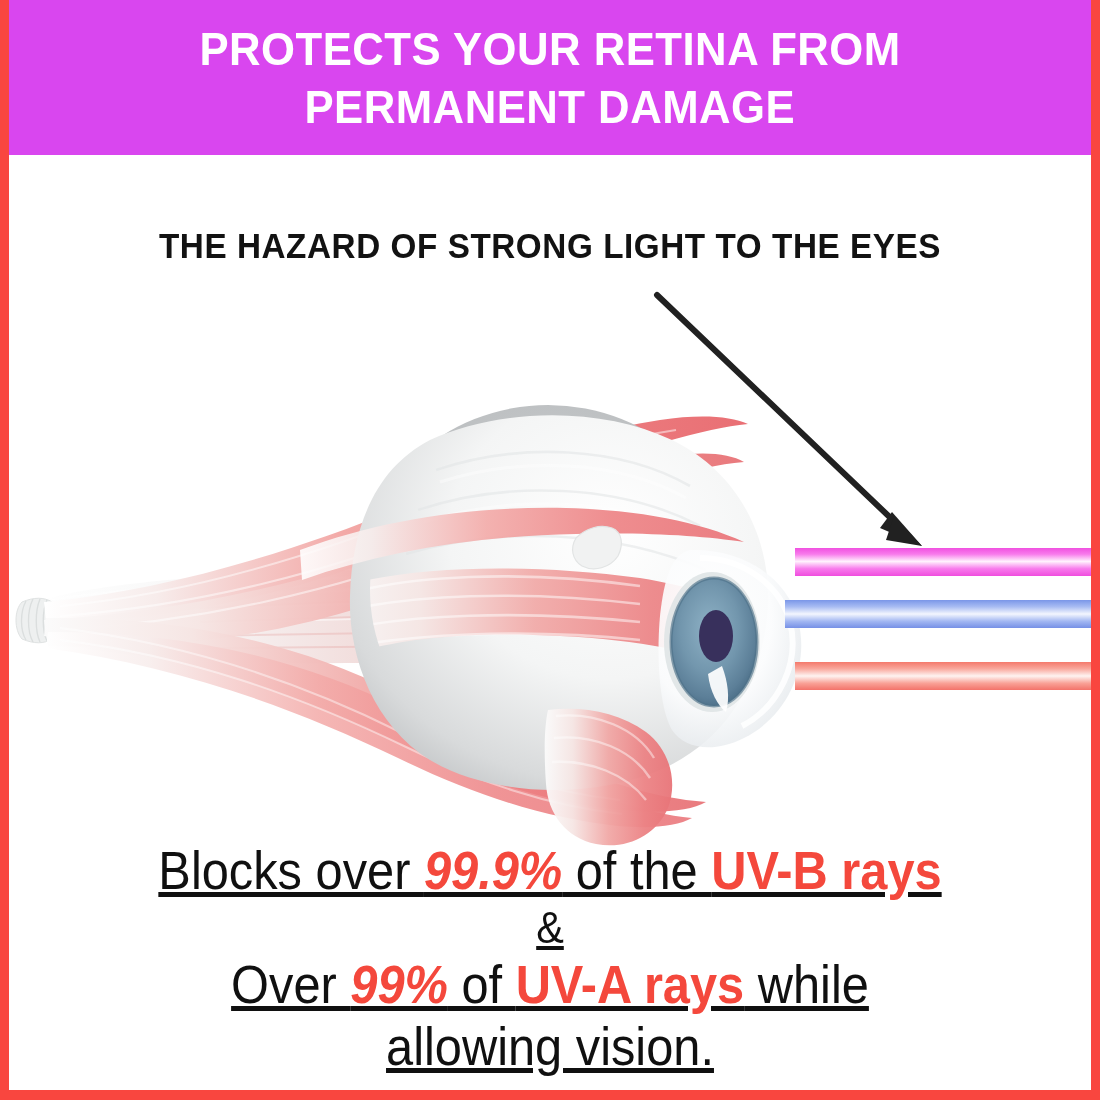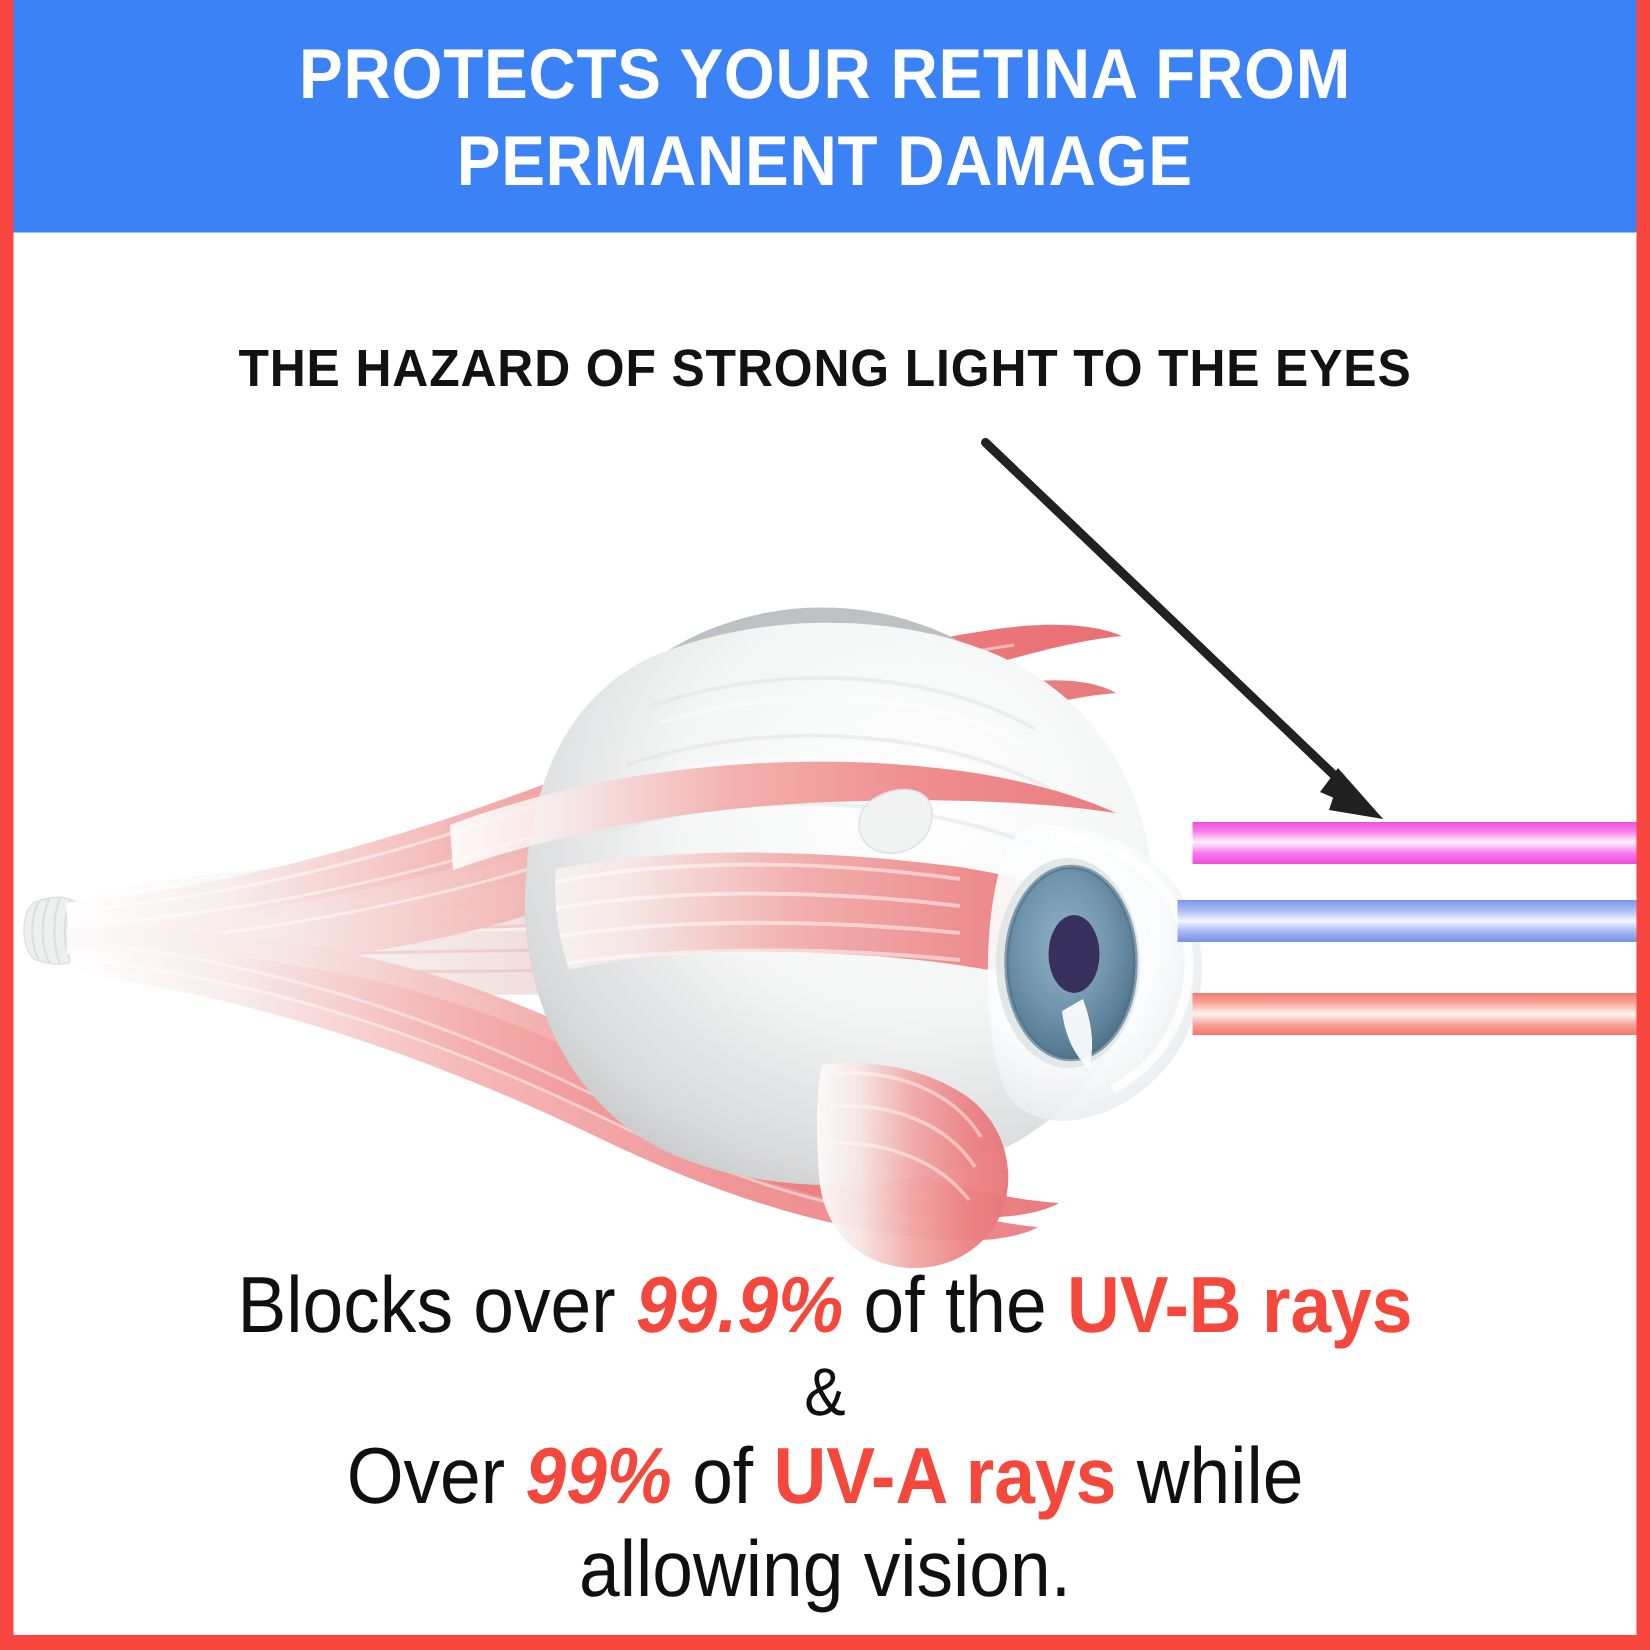--- a/index.html
+++ b/index.html
@@ -28,21 +28,21 @@
   .frame-left   { left: 0; top: 0; width: 9px; height: 1100px; }
   .frame-right  { right: 0; top: 0; width: 9px; height: 1100px; }
   .frame-bottom { left: 0; bottom: 0; width: 1100px; height: 10px; }
 
   
   .header-banner {
     position: absolute;
     left: 0; top: 0;
     width: 1100px;
     height: 155px;
-    background: #3b82f6;
+    background: #d946ef;
     z-index: 30;
     display: flex;
     flex-direction: column;
     align-items: center;
     justify-content: center;
   }
   .header-line {
     color: #ffffff;
     font-family: "Liberation Sans Narrow", "Liberation Sans", sans-serif;
     font-weight: bold;
@@ -84,20 +84,21 @@
   
   .claims {
     position: absolute;
     left: 0; top: 840px;
     width: 1100px;
     text-align: center;
     z-index: 25;
     color: #101010;
     font-family: "Liberation Sans Narrow", "Liberation Sans", sans-serif;
     font-weight: normal;
+    text-decoration: underline;
   }
   .claim-line {
     font-size: 53px;
     line-height: 62px;
     transform: scaleX(0.92);
     white-space: nowrap;
   }
   .claim-line.amp { font-size: 45px; line-height: 52px; }
   .claim-line.last { white-space: normal; }
   .accent {

